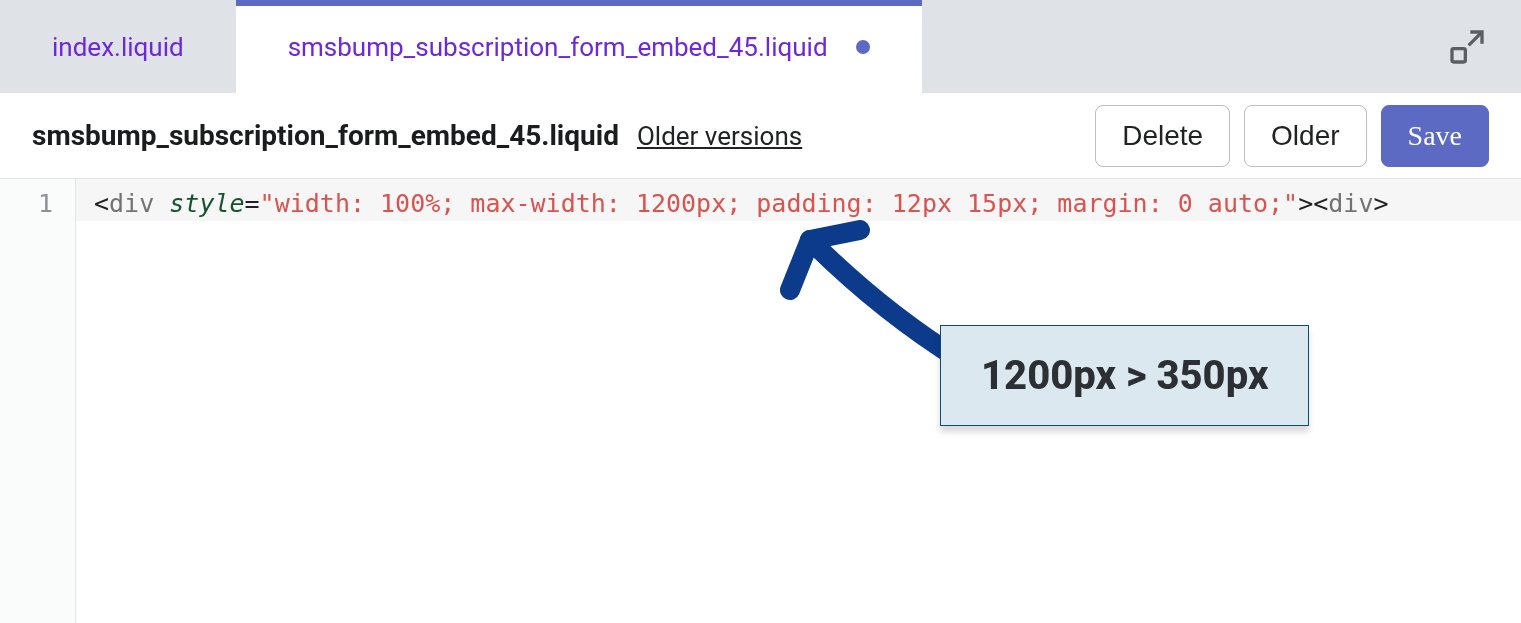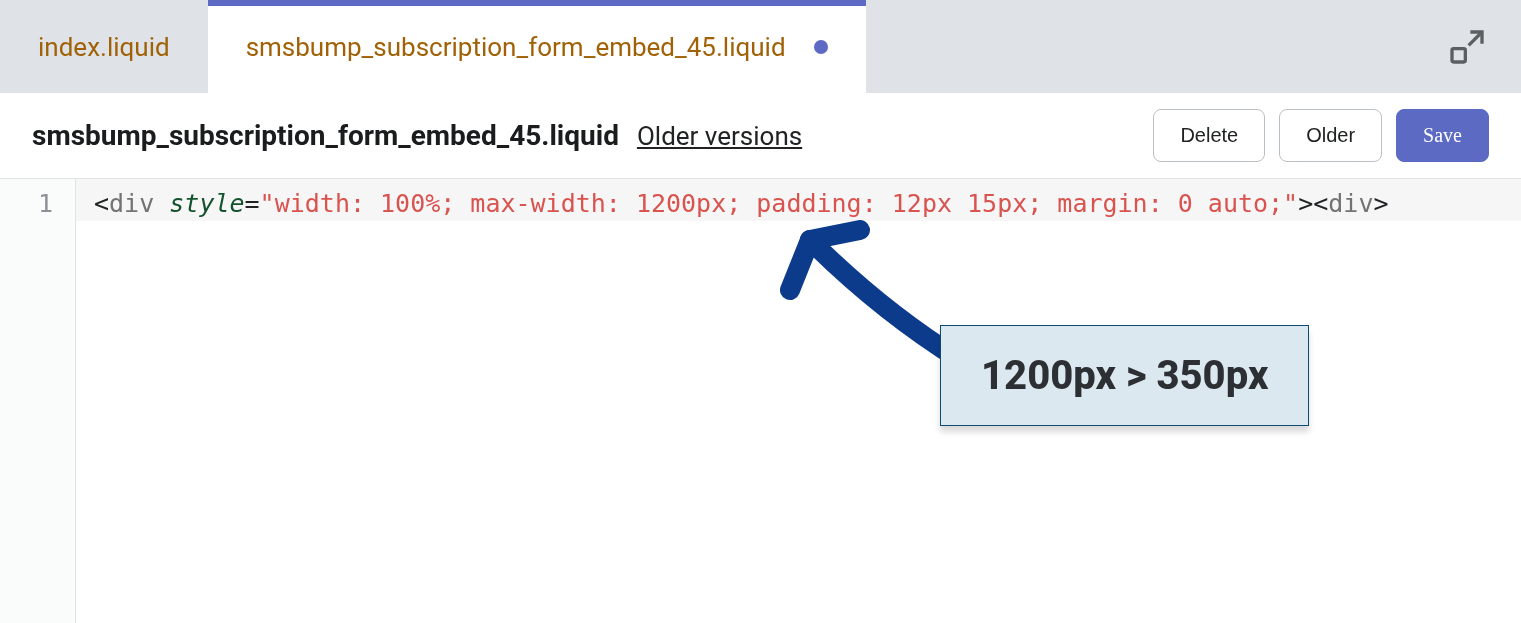--- a/index.html
+++ b/index.html
@@ -14,23 +14,23 @@
   .tabbar {
     display: flex;
     align-items: stretch;
     background: #dfe3e8;
     height: 93px;
     position: relative;
   }
   .tab {
     display: flex;
     align-items: center;
-    padding: 0 38px;
+    padding: 0 52px;
     font-size: 26px;
-    color: #a16207;
+    color: #6d28d9;
     cursor: pointer;
     position: relative;
   }
   .tab.inactive { background: #dfe3e8; }
   .tab.active {
     background: #ffffff;
   }
   .tab.active::before {
     content: "";
     position: absolute;
@@ -66,21 +66,21 @@
     margin-right: 18px;
   }
   .older-link {
     font-size: 26px;
     color: #202223;
     text-decoration: underline;
     text-align: right;
   }
   .toolbar-spacer { flex: 1; }
   .btn {
-    font-size: 20px;
+    font-size: 28px;
     padding: 14px 26px;
     border-radius: 8px;
     border: 1px solid #babfc3;
     background: #fff;
     color: #202223;
     margin-left: 14px;
     cursor: pointer;
     text-align: center;
   }
   .btn.primary {

